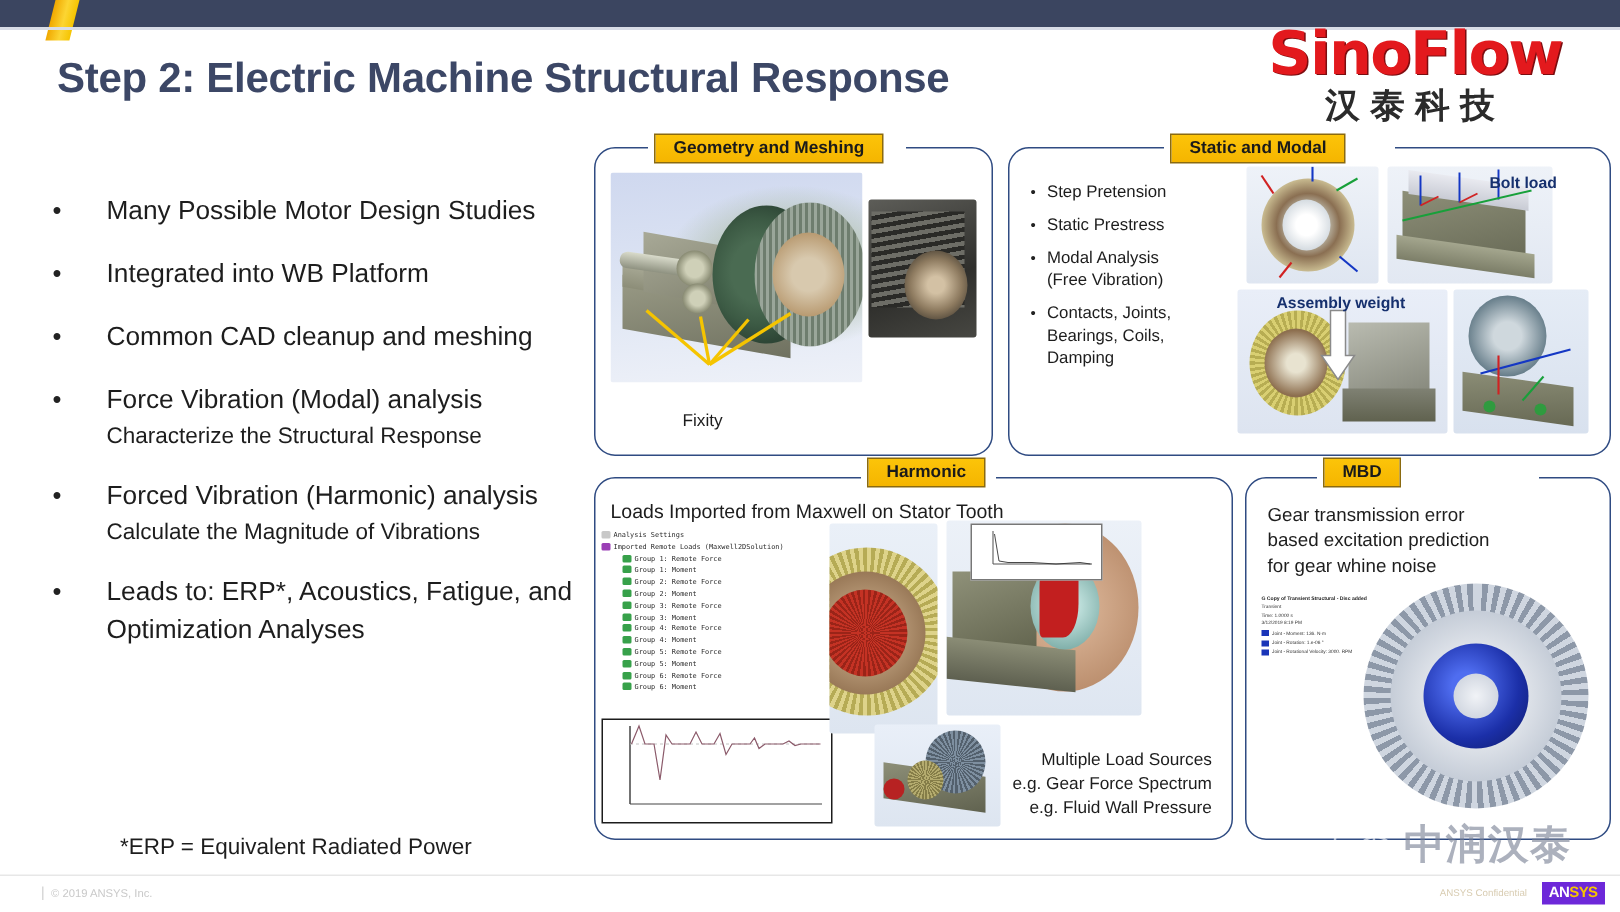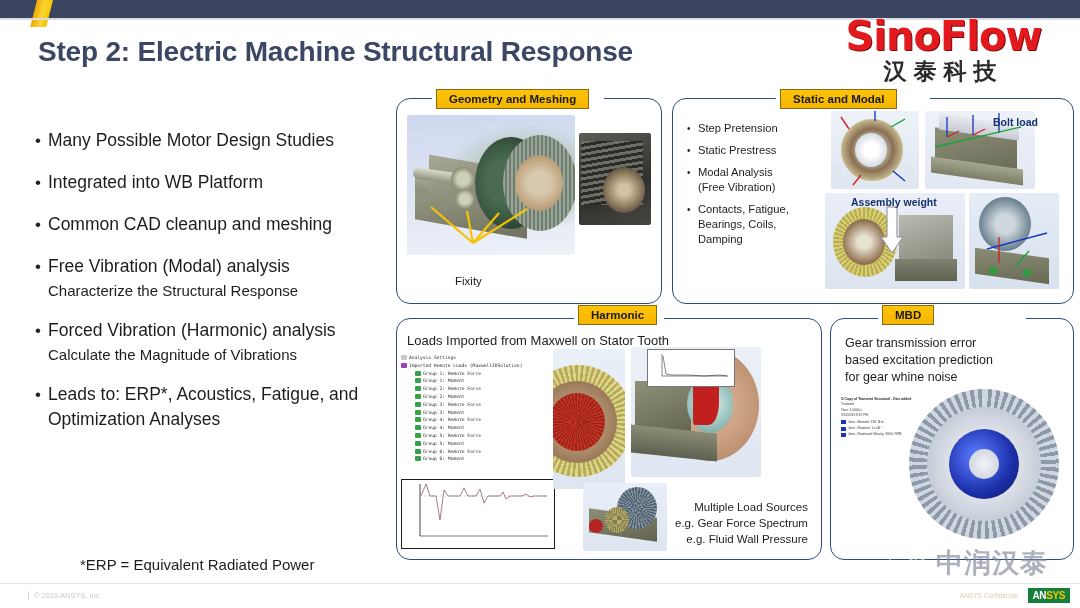--- a/index.html
+++ b/index.html
@@ -26,21 +26,21 @@
       font-family:"DejaVu Sans",sans-serif;}
 
   
   .slide-title{position:absolute;left:38px;top:36px;font-size:28px;font-weight:bold;
       color:#3c4766;letter-spacing:-0.2px;white-space:nowrap;}
 
   
   .bullets{position:absolute;left:28px;top:128px;width:375px;}
   .b-row{display:flex;margin-bottom:16px;}
   .b-dot{width:20px;flex:0 0 20px;font-size:17px;line-height:26px;color:#222;text-align:center;}
-  .b-body{flex:1;}
+  .b-body{flex:1;margin-left:23px;}
   .b-main{font-size:17.5px;line-height:25px;color:#1d1d1d;}
   .b-sub{font-size:15px;line-height:22px;color:#1d1d1d;margin-top:1px;}
   .footnote{position:absolute;left:80px;top:556px;font-size:15px;color:#1d1d1d;white-space:nowrap;}
 
   
   .panel{position:absolute;border:1.6px solid #2f4b82;border-radius:14px;background:#fff;}
   .badge{position:absolute;background:linear-gradient(180deg,#fcc409 0%,#f5b500 100%);
       border:1.3px solid #8a6a10;color:#1a1a1a;font-size:11.5px;font-weight:bold;
       padding:3px 12px;white-space:nowrap;z-index:6;text-align:center;}
   .badge-mask{position:absolute;background:#fff;z-index:5;}
@@ -97,21 +97,21 @@
 
   
   .wm{position:absolute;left:886px;top:545px;display:flex;align-items:center;opacity:.62;z-index:12;}
   .wm-cn{font-size:27px;font-weight:bold;color:#7a8296;letter-spacing:1px;
       font-family:"DejaVu Sans",sans-serif;margin-left:4px;}
 
   
   .footer-rule{position:absolute;left:0;top:583px;width:1080px;height:1px;background:#e7e7e7;}
   .foot-left{position:absolute;left:28px;top:591px;font-size:7.5px;color:#c9c9c9;border-left:1px solid #d8d8d8;padding-left:5px;}
   .foot-right{position:absolute;right:62px;top:592px;font-size:6.5px;color:#d9cdb3;}
-  .ansys-badge{position:absolute;right:10px;top:588px;background:#15803d;padding:2px 5px;
+  .ansys-badge{position:absolute;right:10px;top:588px;background:#6d28d9;padding:2px 5px;
       font-size:10px;font-weight:bold;letter-spacing:-.4px;}
   .ansys-badge .a{color:#fff;}
   .ansys-badge .b{color:#f5c400;}
 
   
   .disc{position:absolute;border-radius:50%;}
 </style>
 </head>
 <body>
 
@@ -142,21 +142,21 @@
     </div>
     <div class="b-row">
       <div class="b-dot">•</div>
       <div class="b-body">
         <div class="b-main">Common CAD cleanup and meshing</div>
       </div>
     </div>
     <div class="b-row">
       <div class="b-dot">•</div>
       <div class="b-body">
-        <div class="b-main">Free Vibration (Modal) analysis</div>
+        <div class="b-main">Force Vibration (Modal) analysis</div>
         <div class="b-sub">Characterize the Structural Response</div>
       </div>
     </div>
     <div class="b-row">
       <div class="b-dot">•</div>
       <div class="b-body">
         <div class="b-main">Forced Vibration (Harmonic) analysis</div>
         <div class="b-sub">Calculate the Magnitude of Vibrations</div>
       </div>
     </div>
@@ -220,21 +220,21 @@
         <div class="sb-dot">•</div>
         <div class="sb-txt" style="white-space: pre-line;">Static Prestress</div>
       </div>
       <div class="sb-row">
         <div class="sb-dot">•</div>
         <div class="sb-txt" style="white-space: pre-line;">Modal Analysis
 (Free Vibration)</div>
       </div>
       <div class="sb-row">
         <div class="sb-dot">•</div>
-        <div class="sb-txt" style="white-space: pre-line;">Contacts, Fatigue,
+        <div class="sb-txt" style="white-space: pre-line;">Contacts, Joints,
 Bearings, Coils,
 Damping</div>
       </div>
     </div>
 
   <div class="img-cell" style="left:158px;top:12px;width:88px;height:78px;background:linear-gradient(180deg,#eef2f8,#dfe6f1);">
     <div class="disc" style="left:10px;top:8px;width:62px;height:62px;background:radial-gradient(circle,#dfe9e2 18%,#8a6f52 48%,#c7b98f 70%,#b5b95f 100%);"></div>
     <div class="disc" style="left:24px;top:22px;width:32px;height:34px;background:radial-gradient(circle,#fff 30%,#b9c4cd 100%);"></div>
     <svg width="88" height="78" style="position:absolute;left:0;top:0">
       <g stroke-width="1.4">

